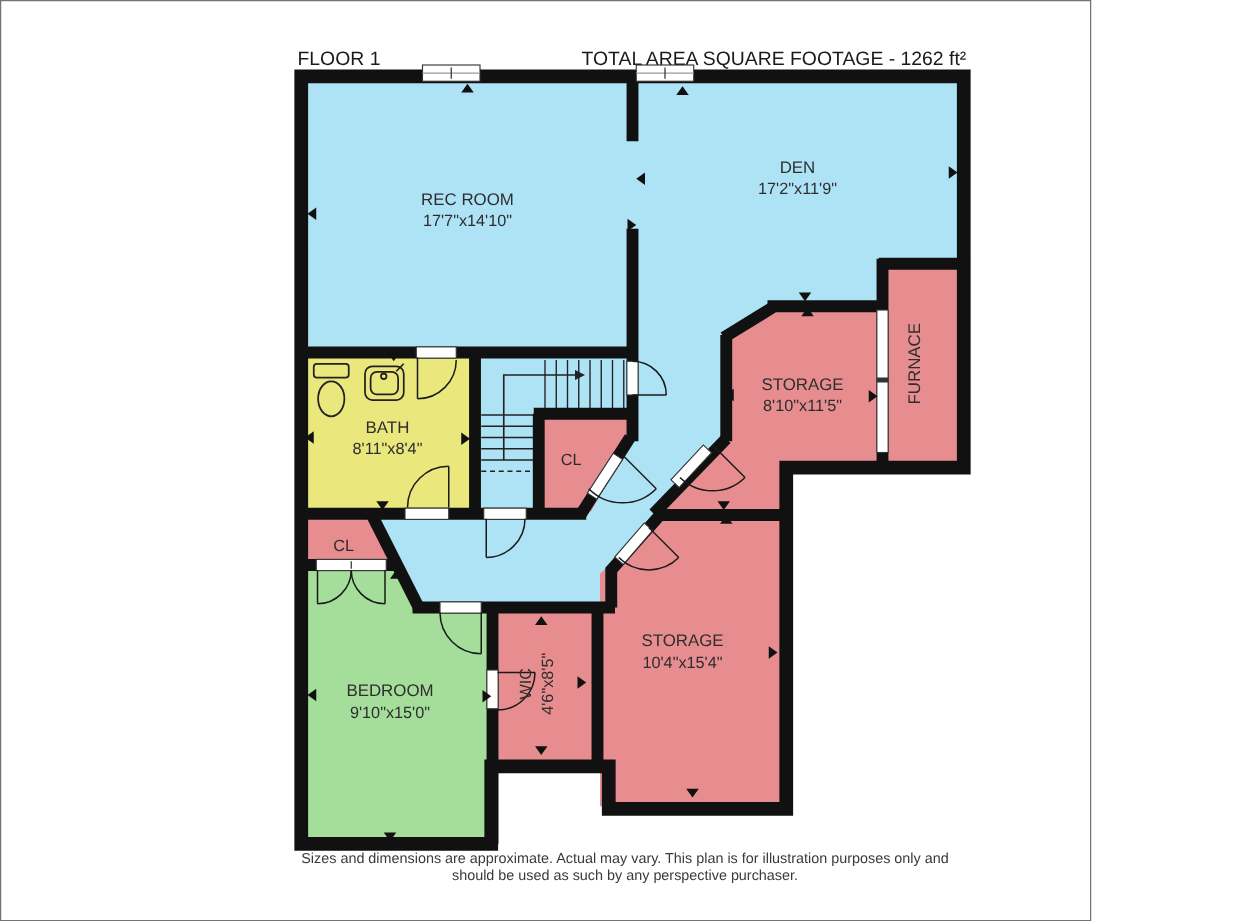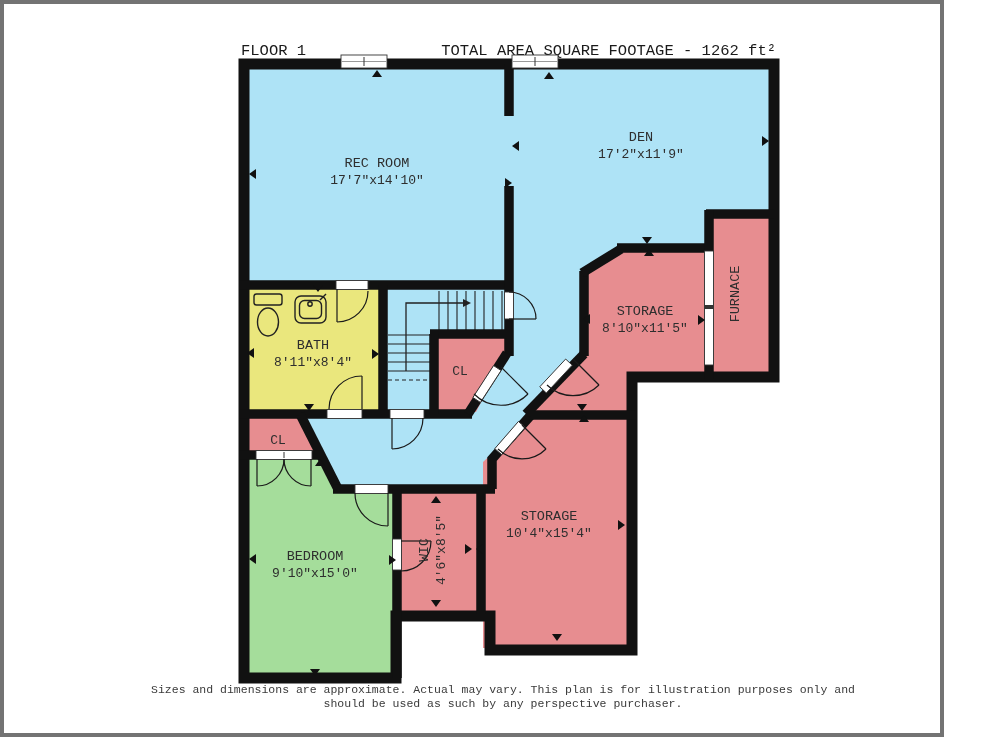--- a/index.html
+++ b/index.html
@@ -1,17 +1,17 @@
 <!DOCTYPE html>
 <html><head>
 <meta charset="utf-8">
 <style>
   html,body{margin:0;padding:0;background:#fff;}
-  .page{position:relative;width:944px;height:737px;background:#ffffff;
-        font-family:Liberation Mono, monospace;overflow:hidden;border:4px solid #737373;box-sizing:border-box;}
+  .page{position:relative;width:873px;height:737px;background:#ffffff;
+        font-family:Liberation Sans, sans-serif;overflow:hidden;border:1px solid #737373;box-sizing:border-box;}
   svg{display:block;}
   text{fill:#2e2e2e;}
   .hdr{font-size:15.5px;fill:#1a1a1a;}
   .room-name{font-size:13.5px;}
   .room-dims{font-size:13px;}
   .small-name{font-size:13px;}
   .ftr{font-size:11.5px;fill:#3a3a3a;}
   .wall{stroke:#111;fill:none;}
   .fix{stroke:#222;stroke-width:1.4;fill:none;}
   .tread{stroke:#222;stroke-width:1.1;}

